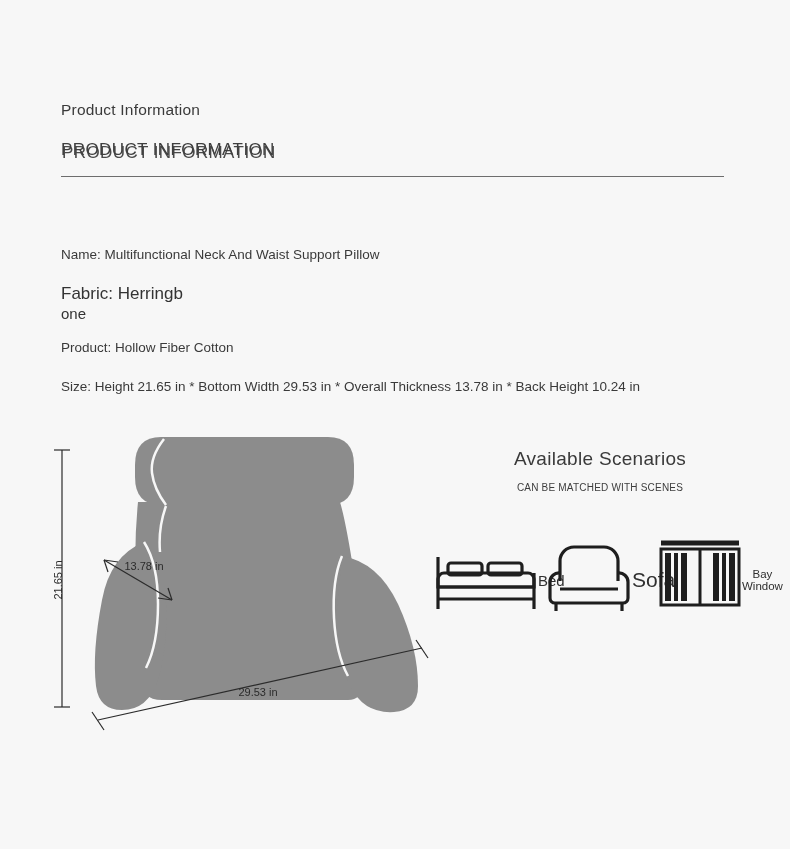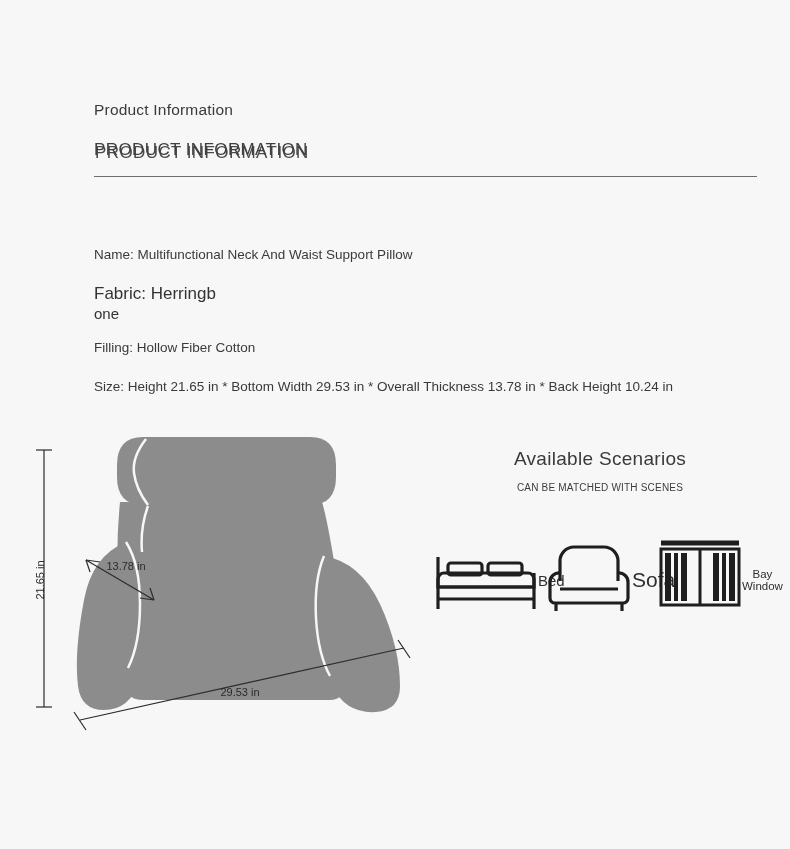--- a/index.html
+++ b/index.html
@@ -12,21 +12,21 @@
     background: #f7f7f7;
     font-family: "Liberation Sans", sans-serif;
     color: #333;
     position: relative;
     overflow: hidden;
   }
 
   
   .info-block {
     position: absolute;
-    left: 94px;
+    left: 61px;
     top: 100px;
     width: 680px;
   }
   .info-heading-small {
     font-size: 15.5px;
     color: #3a3a3a;
     letter-spacing: 0.2px;
     line-height: 1.3;
   }
   .info-heading-caps-wrap {
@@ -76,21 +76,21 @@
     display: block;
     font-size: 15px;
   }
   .spec-line.size {
     margin-top: 8px;
   }
 
   
   .illustration {
     position: absolute;
-    left: 22px;
+    left: 40px;
     top: 410px;
     width: 430px;
     height: 350px;
   }
   .illustration svg {
     display: block;
   }
 
   
   .scenarios {
@@ -154,21 +154,21 @@
   </div>
 
   <div class="spec-list">
     <div class="spec-line">Name: Multifunctional Neck And Waist Support Pillow</div>
 
     <div class="spec-line fabric">
       <span>Fabric: Herringb</span>
       <span class="wrapword">one</span>
     </div>
 
-    <div class="spec-line">Filling: Hollow Fiber Cotton</div>
+    <div class="spec-line">Product: Hollow Fiber Cotton</div>
 
     <div class="spec-line size">Size: Height 21.65 in * Bottom Width 29.53 in * Overall Thickness 13.78 in * Back Height 10.24 in</div>
   </div>
 </div>
 
 <div class="illustration">
   <svg width="430" height="350" viewBox="0 0 430 350" xmlns="http://www.w3.org/2000/svg">
 
     <g>
 

